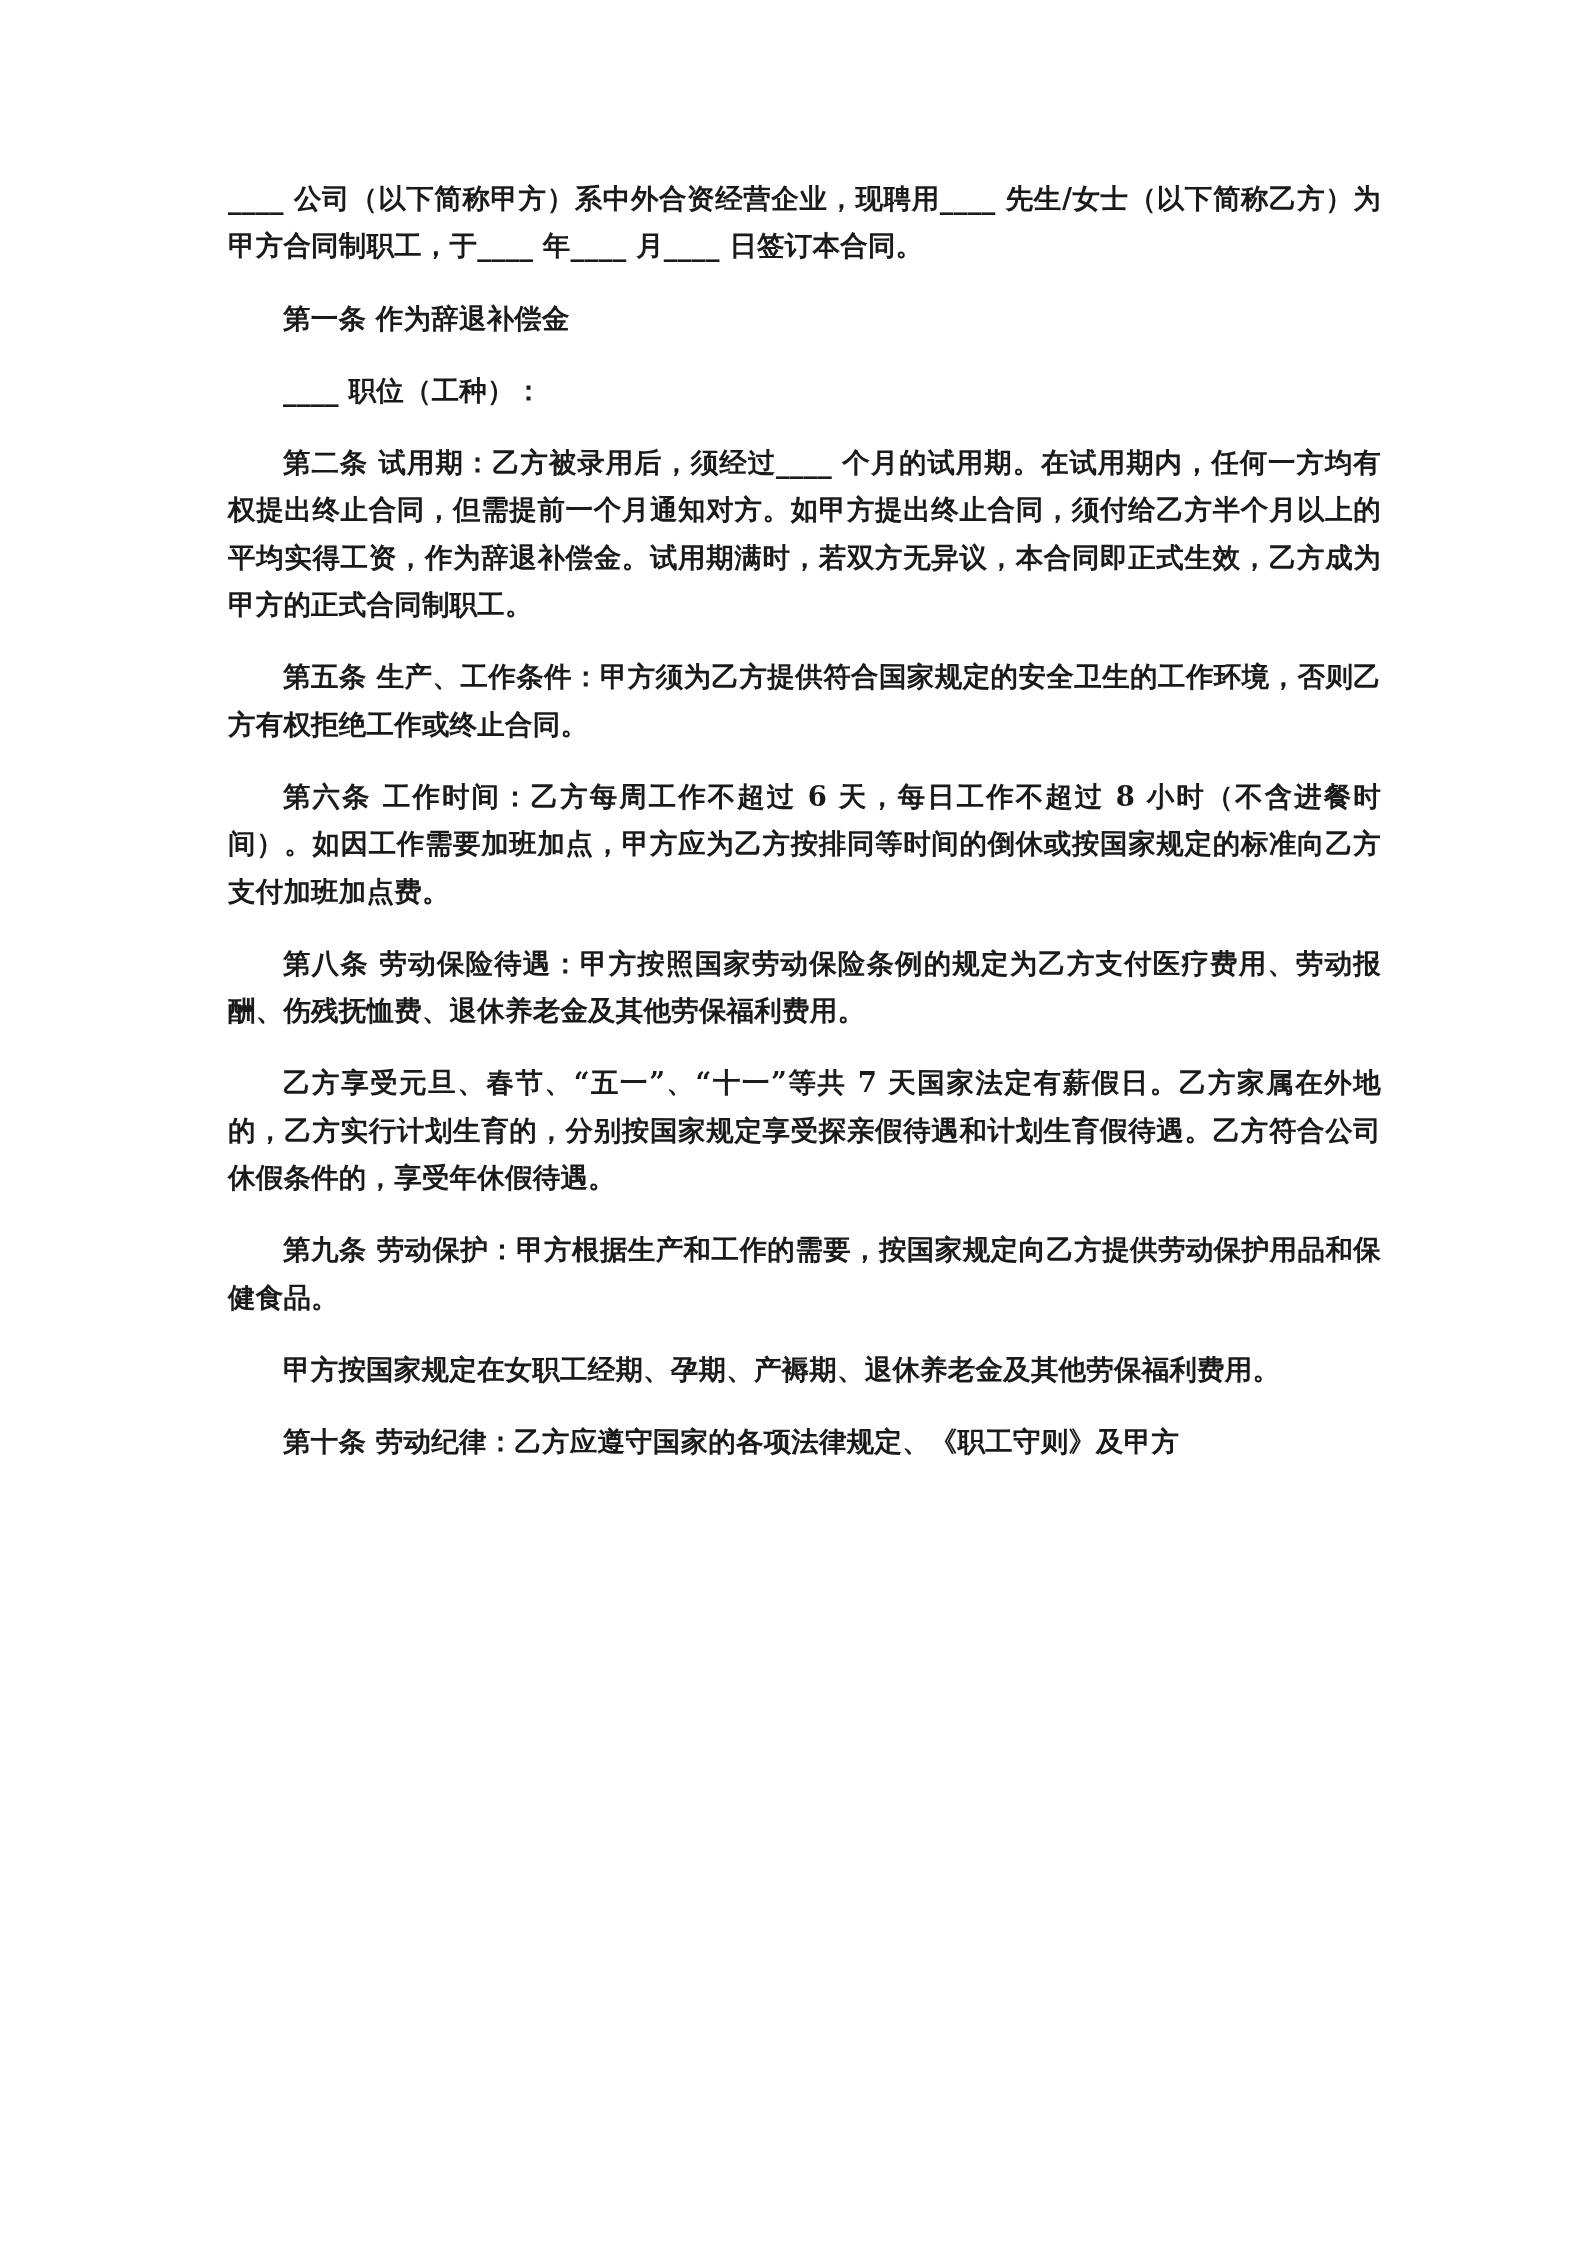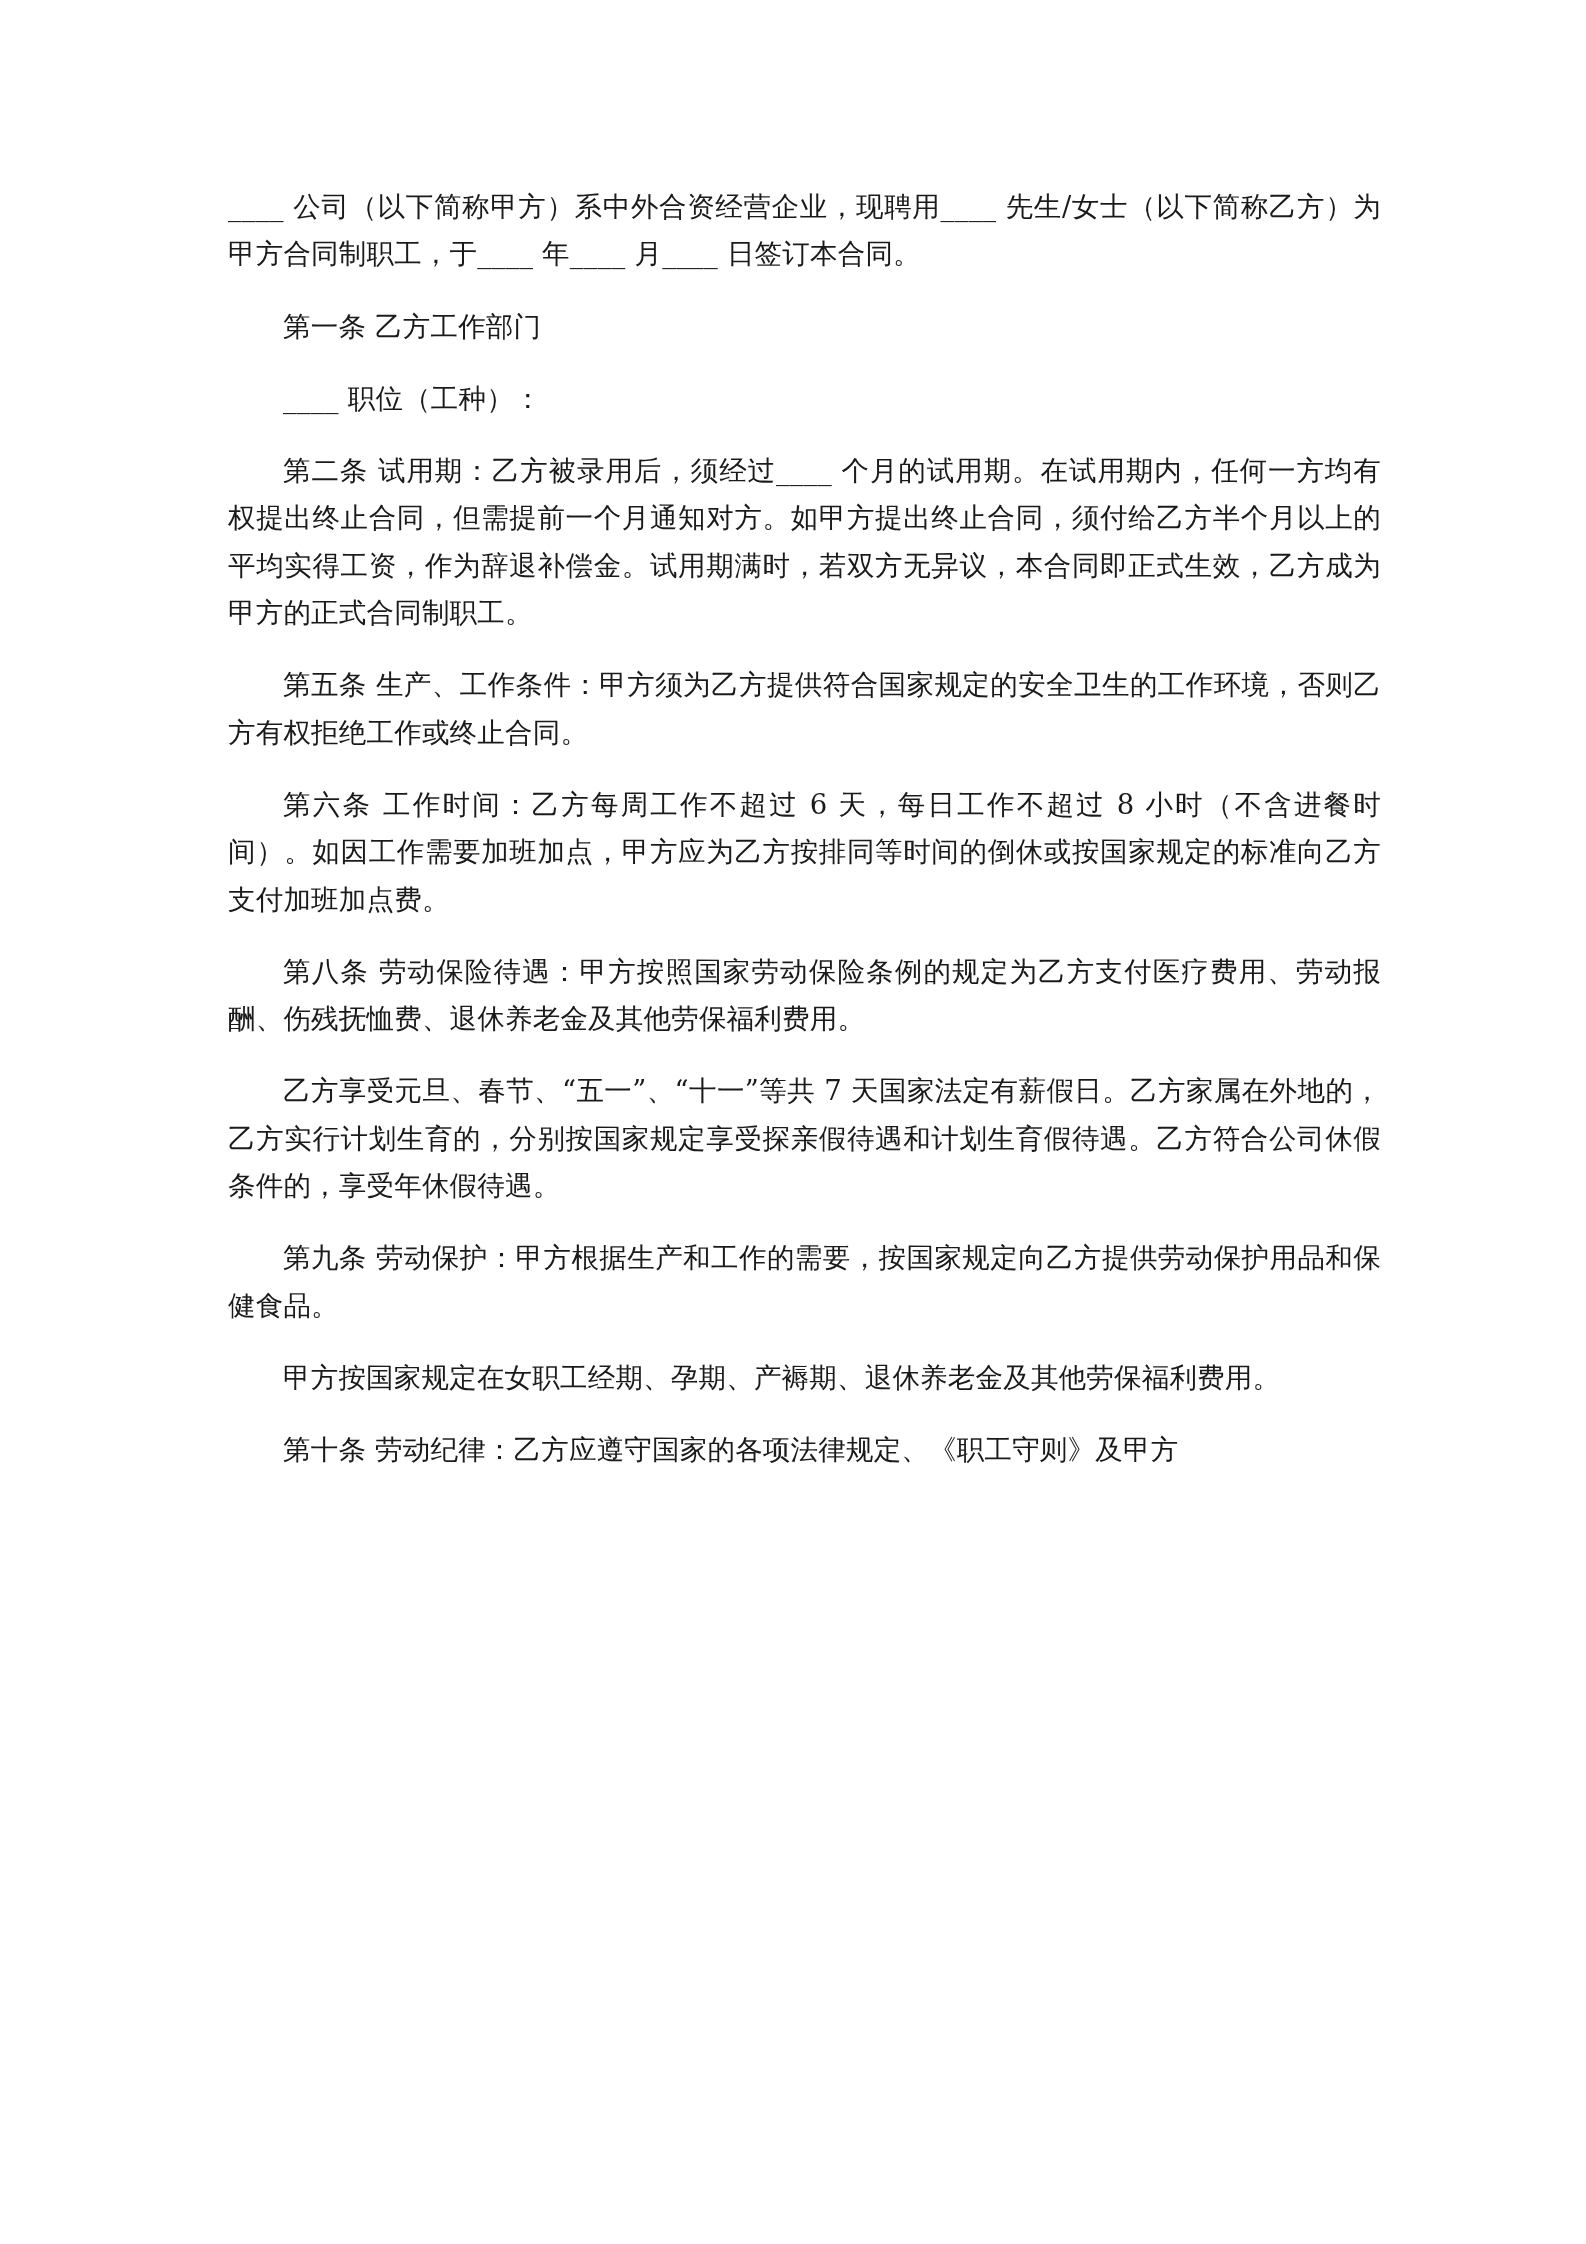--- a/index.html
+++ b/index.html
@@ -23,38 +23,39 @@
     padding: 175px 205px 100px 228px;
   }
   .doc-body {
     font-size: 27.5px;
     line-height: 1.72;
     text-align: justify;
     text-justify: inter-ideograph;
     letter-spacing: 0.2px;
   }
   p.para {
-    margin: 8px 0 25px 0;
+    margin: 0 0 25px 0;
     text-indent: 0;
+    font-weight: bold;
   }
   p.indent {
     text-indent: 2em;
   }
   
   p.para:last-child {
     margin-bottom: 0;
   }
 </style>
 </head>
 <body>
 
 <div class="page">
   <div class="doc-body">
     <p class="para">____ 公司（以下简称甲方）系中外合资经营企业，现聘用____ 先生/女士（以下简称乙方）为甲方合同制职工，于____ 年____ 月____ 日签订本合同。</p>
-    <p class="para indent">第一条 乙方工作部门</p>
+    <p class="para indent">第一条 作为辞退补偿金</p>
     <p class="para indent">____ 职位（工种）：</p>
     <p class="para indent">第二条 试用期：乙方被录用后，须经过____ 个月的试用期。在试用期内，任何一方均有权提出终止合同，但需提前一个月通知对方。如甲方提出终止合同，须付给乙方半个月以上的平均实得工资，作为辞退补偿金。试用期满时，若双方无异议，本合同即正式生效，乙方成为甲方的正式合同制职工。</p>
     <p class="para indent">第五条 生产、工作条件：甲方须为乙方提供符合国家规定的安全卫生的工作环境，否则乙方有权拒绝工作或终止合同。</p>
     <p class="para indent">第六条 工作时间：乙方每周工作不超过 6 天，每日工作不超过 8 小时（不含进餐时间）。如因工作需要加班加点，甲方应为乙方按排同等时间的倒休或按国家规定的标准向乙方支付加班加点费。</p>
     <p class="para indent">第八条 劳动保险待遇：甲方按照国家劳动保险条例的规定为乙方支付医疗费用、劳动报酬、伤残抚恤费、退休养老金及其他劳保福利费用。</p>
     <p class="para indent">乙方享受元旦、春节、“五一”、“十一”等共 7 天国家法定有薪假日。乙方家属在外地的，乙方实行计划生育的，分别按国家规定享受探亲假待遇和计划生育假待遇。乙方符合公司休假条件的，享受年休假待遇。</p>
     <p class="para indent">第九条 劳动保护：甲方根据生产和工作的需要，按国家规定向乙方提供劳动保护用品和保健食品。</p>
     <p class="para indent">甲方按国家规定在女职工经期、孕期、产褥期、退休养老金及其他劳保福利费用。</p>
     <p class="para indent">第十条 劳动纪律：乙方应遵守国家的各项法律规定、《职工守则》及甲方</p>
   </div>

